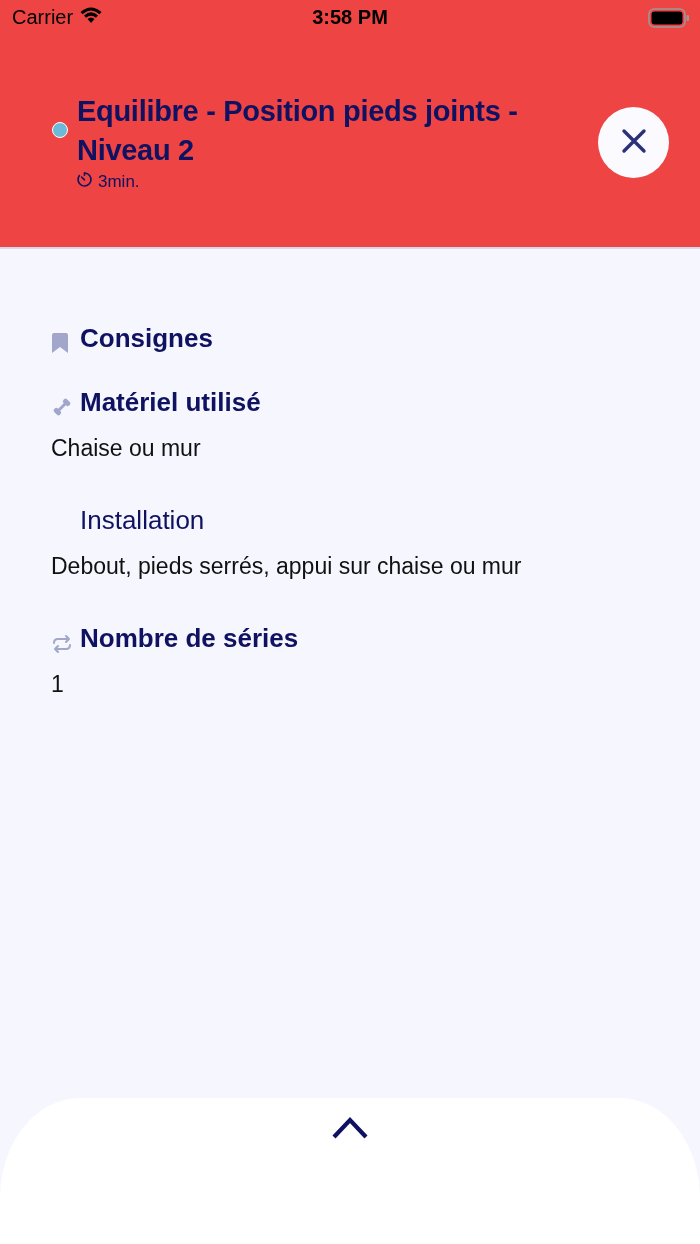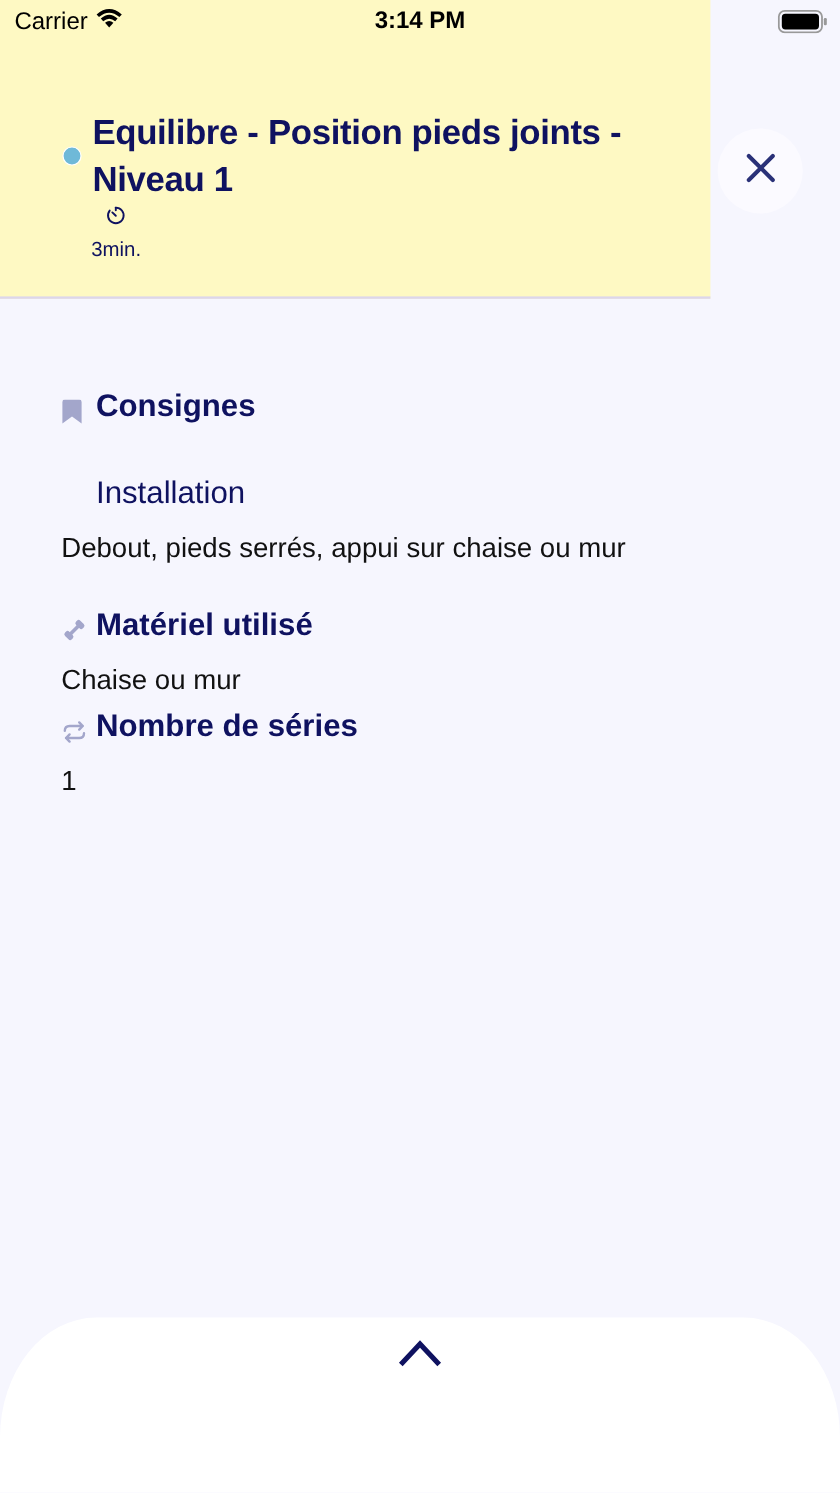--- a/index.html
+++ b/index.html
@@ -4,43 +4,43 @@
   <style>
     * { box-sizing: border-box; margin: 0; padding: 0; }
     html, body { width: 700px; height: 1244px; overflow: hidden; }
     body {
       font-family: "Liberation Sans", "DejaVu Sans", sans-serif;
       background: #f6f6fe;
       position: relative;
       color: #111;
     }
     .header {
-      position: absolute; left: 0; top: 0; width: 592px; height: 249px;
-      background: #fef9c3;
+      position: absolute; left: 0; top: 0; width: 700px; height: 249px;
+      background: #ef4444;
       border-bottom: 2px solid #dcd6ec;
     }
     .status-bar {
       position: absolute; left: 0; top: 0; width: 700px; height: 36px;
       font-size: 20px; color: #000;
     }
     .status-carrier { position: absolute; left: 12px; top: 6px; display: flex; align-items: center; gap: 6px; }
     .status-time { position: absolute; left: 0; width: 700px; top: 6px; text-align: center; font-weight: bold; }
     .status-battery { position: absolute; right: 10px; top: 8px; }
     .title-dot {
       position: absolute; left: 52px; top: 122px; width: 16px; height: 16px;
       border-radius: 50%; background: #6fb9d8; border: 1px solid #fff;
     }
     .title {
       position: absolute; left: 77px; top: 92px; width: 480px;
       font-size: 29px; font-weight: bold; line-height: 39px; color: #0f1260;
       letter-spacing: -0.3px;
     }
     .duration {
       position: absolute; left: 76px; top: 171px; display: flex; align-items: center; gap: 5px;
-      font-size: 17px; color: #0f1260; flex-direction: column;
+      font-size: 17px; color: #0f1260;
     }
     .close-btn {
       position: absolute; left: 598px; top: 107px; width: 71px; height: 71px;
       border-radius: 50%; background: #fbfaff;
       display: flex; align-items: center; justify-content: center;
     }
     .content { position: absolute; left: 51px; top: 316px; width: 600px; }
     .section-title {
       display: flex; align-items: flex-end; height: 38px;
       font-size: 26px; font-weight: bold; color: #0f1260;
@@ -65,32 +65,32 @@
     <div class="status-carrier">
       <span>Carrier</span>
       <span>
         <svg width="24" height="18" viewBox="0 0 24 18">
             <path d="M12 17 L8.5 13 Q12 10 15.5 13 Z" fill="#000"></path>
             <path d="M5 9.5 Q12 3 19 9.5 L17 11.8 Q12 7.5 7 11.8 Z" fill="#000"></path>
             <path d="M1.5 6 Q12 -3 22.5 6 L20.5 8.2 Q12 1 3.5 8.2 Z" fill="#000"></path>
           </svg>
       </span>
     </div>
-    <div class="status-time">3:14 PM</div>
+    <div class="status-time">3:58 PM</div>
     <div class="status-battery">
       <svg width="42" height="20" viewBox="0 0 42 20">
           <rect x="1" y="1" width="36" height="18" rx="5" fill="none" stroke="#999" stroke-width="1.5"></rect>
           <rect x="3.5" y="3.5" width="31" height="13" rx="3" fill="#000"></rect>
           <rect x="38.5" y="7" width="2.5" height="6" rx="1" fill="#999"></rect>
         </svg>
     </div>
   </div>
 
   <div class="title-dot"></div>
-  <div class="title">Equilibre - Position pieds joints - Niveau 1</div>
+  <div class="title">Equilibre - Position pieds joints - Niveau 2</div>
   <div class="duration">
     <span>
       <svg width="17" height="17" viewBox="0 0 17 17">
           <path d="M8.5 2 A6.5 6.5 0 1 1 3.4 4.5" fill="none" stroke="#0f1260" stroke-width="1.6" stroke-linecap="round"></path>
           <path d="M8.5 2 L8.5 4.2" stroke="#0f1260" stroke-width="1.6" stroke-linecap="round"></path>
           <path d="M5.6 6 L8.5 8.8" stroke="#0f1260" stroke-width="1.6" stroke-linecap="round"></path>
         </svg>
     </span>
     <span>3min.</span>
   </div>
@@ -108,45 +108,45 @@
     <div class="section-title">
       <span class="icon">
         <svg width="18" height="21" viewBox="0 0 18 21">
             <path d="M1 2 Q1 0 3 0 L15 0 Q17 0 17 2 L17 20 L9 14 L1 20 Z" fill="#a3a6cb"></path>
           </svg>
       </span>
       <span>Consignes</span>
     </div>
   </div>
 
-  <div class="sec" style="margin-top:34px;">
-    <div class="section-title medium">
-      <span class="icon"></span>
-      <span>Installation</span>
-    </div>
-    <div class="section-body">Debout, pieds serrés, appui sur chaise ou mur</div>
-  </div>
-
   <div class="sec" style="margin-top:26px;">
     <div class="section-title">
       <span class="icon">
         <svg width="22" height="22" viewBox="0 0 22 22">
             <g transform="rotate(-45 11 11)">
               <rect x="2" y="7" width="5" height="8" rx="2" fill="#a3a6cb"></rect>
               <rect x="15" y="7" width="5" height="8" rx="2" fill="#a3a6cb"></rect>
               <rect x="6" y="9.5" width="10" height="3" fill="#a3a6cb"></rect>
             </g>
           </svg>
       </span>
       <span>Matériel utilisé</span>
     </div>
     <div class="section-body">Chaise ou mur</div>
   </div>
 
-  <div class="sec" style="">
+  <div class="sec" style="margin-top:34px;">
+    <div class="section-title medium">
+      <span class="icon"></span>
+      <span>Installation</span>
+    </div>
+    <div class="section-body">Debout, pieds serrés, appui sur chaise ou mur</div>
+  </div>
+
+  <div class="sec" style="margin-top:34px;">
     <div class="section-title">
       <span class="icon">
         <svg width="22" height="20" viewBox="0 0 22 20">
             <path d="M3 9 Q3 5 7 5 L18 5 M15 2 L18 5 L15 8" fill="none" stroke="#a3a6cb" stroke-width="2" stroke-linecap="round" stroke-linejoin="round"></path>
             <path d="M19 11 Q19 15 15 15 L4 15 M7 12 L4 15 L7 18" fill="none" stroke="#a3a6cb" stroke-width="2" stroke-linecap="round" stroke-linejoin="round"></path>
           </svg>
       </span>
       <span>Nombre de séries</span>
     </div>
     <div class="section-body">1</div>

